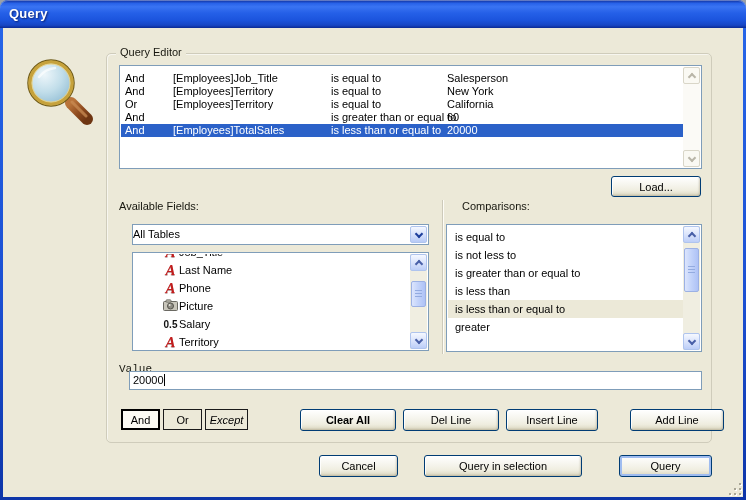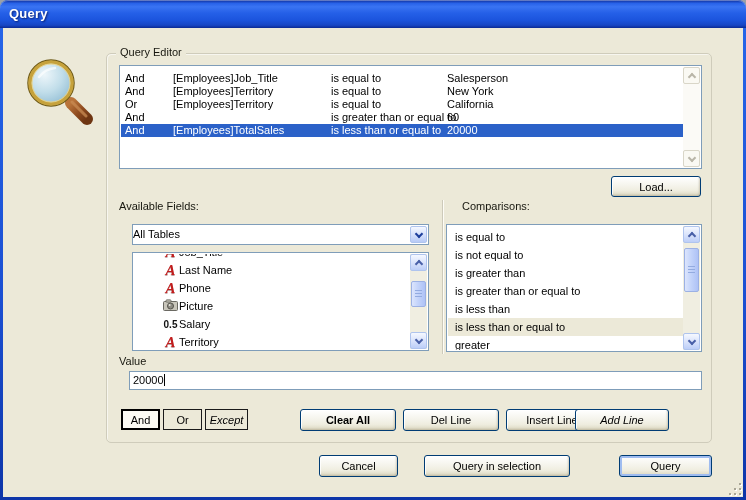--- a/index.html
+++ b/index.html
@@ -261,55 +261,54 @@
         </div>
       </div>
 
       <div class="divider" style="left:335px;top:146px;height:154px;"></div>
 
       <span class="label" style="left:355px;top:146px;">Comparisons:</span>
 
       <div class="sunken" style="left:339px;top:170px;width:256px;height:128px;">
         <div class="crows">
           <div class="crow">is equal to</div>
-          <div class="crow">is not equal to</div>
-          <div class="crow">is greater than</div>
+          <div class="crow">is not less to</div>
           <div class="crow">is greater than or equal to</div>
           <div class="crow">is less than</div>
           <div class="crow selected">is less than or equal to</div>
           <div class="crow">greater</div>
         </div>
         <div class="sb">
           <div class="sb-btn up">
               <i class="chev up"></i>
             </div>
           <div class="sb-thumb" style="top:22px;height:44px;"></div>
           <div class="sb-btn down">
               <i class="chev down"></i>
             </div>
         </div>
       </div>
 
-      <span class="label" style="left:12px;top:301px;">Value</span>
+      <span class="label" style="left:12px;top:309px;font-family:Liberation Mono, monospace;">Value</span>
       <div class="sunken textbox" style="left:22px;top:317px;width:573px;height:19px;">
         <span>20000</span><span class="caret"></span>
       </div>
 
       <button class="conjbtn selected" style="left:14px;top:355px;width:39px;">And</button>
       <button class="conjbtn" style="left:56px;top:355px;width:39px;">Or</button>
       <button class="conjbtn" style="left:98px;top:355px;width:43px;font-style:italic;">Except</button>
 
       <button class="xpbtn" style="left:193px;top:355px;width:96px;font-weight:bold;">Clear All</button>
       <button class="xpbtn" style="left:296px;top:355px;width:96px;">Del Line</button>
       <button class="xpbtn" style="left:399px;top:355px;width:92px;">Insert Line</button>
-      <button class="xpbtn" style="left:468px;top:355px;width:94px;font-style:italic;">Add Line</button>
+      <button class="xpbtn" style="left:523px;top:355px;width:94px;">Add Line</button>
     </div>
 
     <button class="xpbtn" style="left:316px;top:427px;width:79px;">Cancel</button>
-    <button class="xpbtn" style="left:421px;top:427px;width:146px;">Query in selection</button>
+    <button class="xpbtn" style="left:421px;top:427px;width:158px;">Query in selection</button>
     <button class="xpbtn default" style="left:616px;top:427px;width:93px;">Query</button>
 
     <div class="grip">
       <i style="right:0;bottom:0;position:absolute;"></i>
       <i style="right:0;bottom:5px;position:absolute;"></i>
       <i style="right:5px;bottom:0;position:absolute;"></i>
       <i style="right:0;bottom:10px;position:absolute;"></i>
       <i style="right:5px;bottom:5px;position:absolute;"></i>
       <i style="right:10px;bottom:0;position:absolute;"></i>
     </div>

